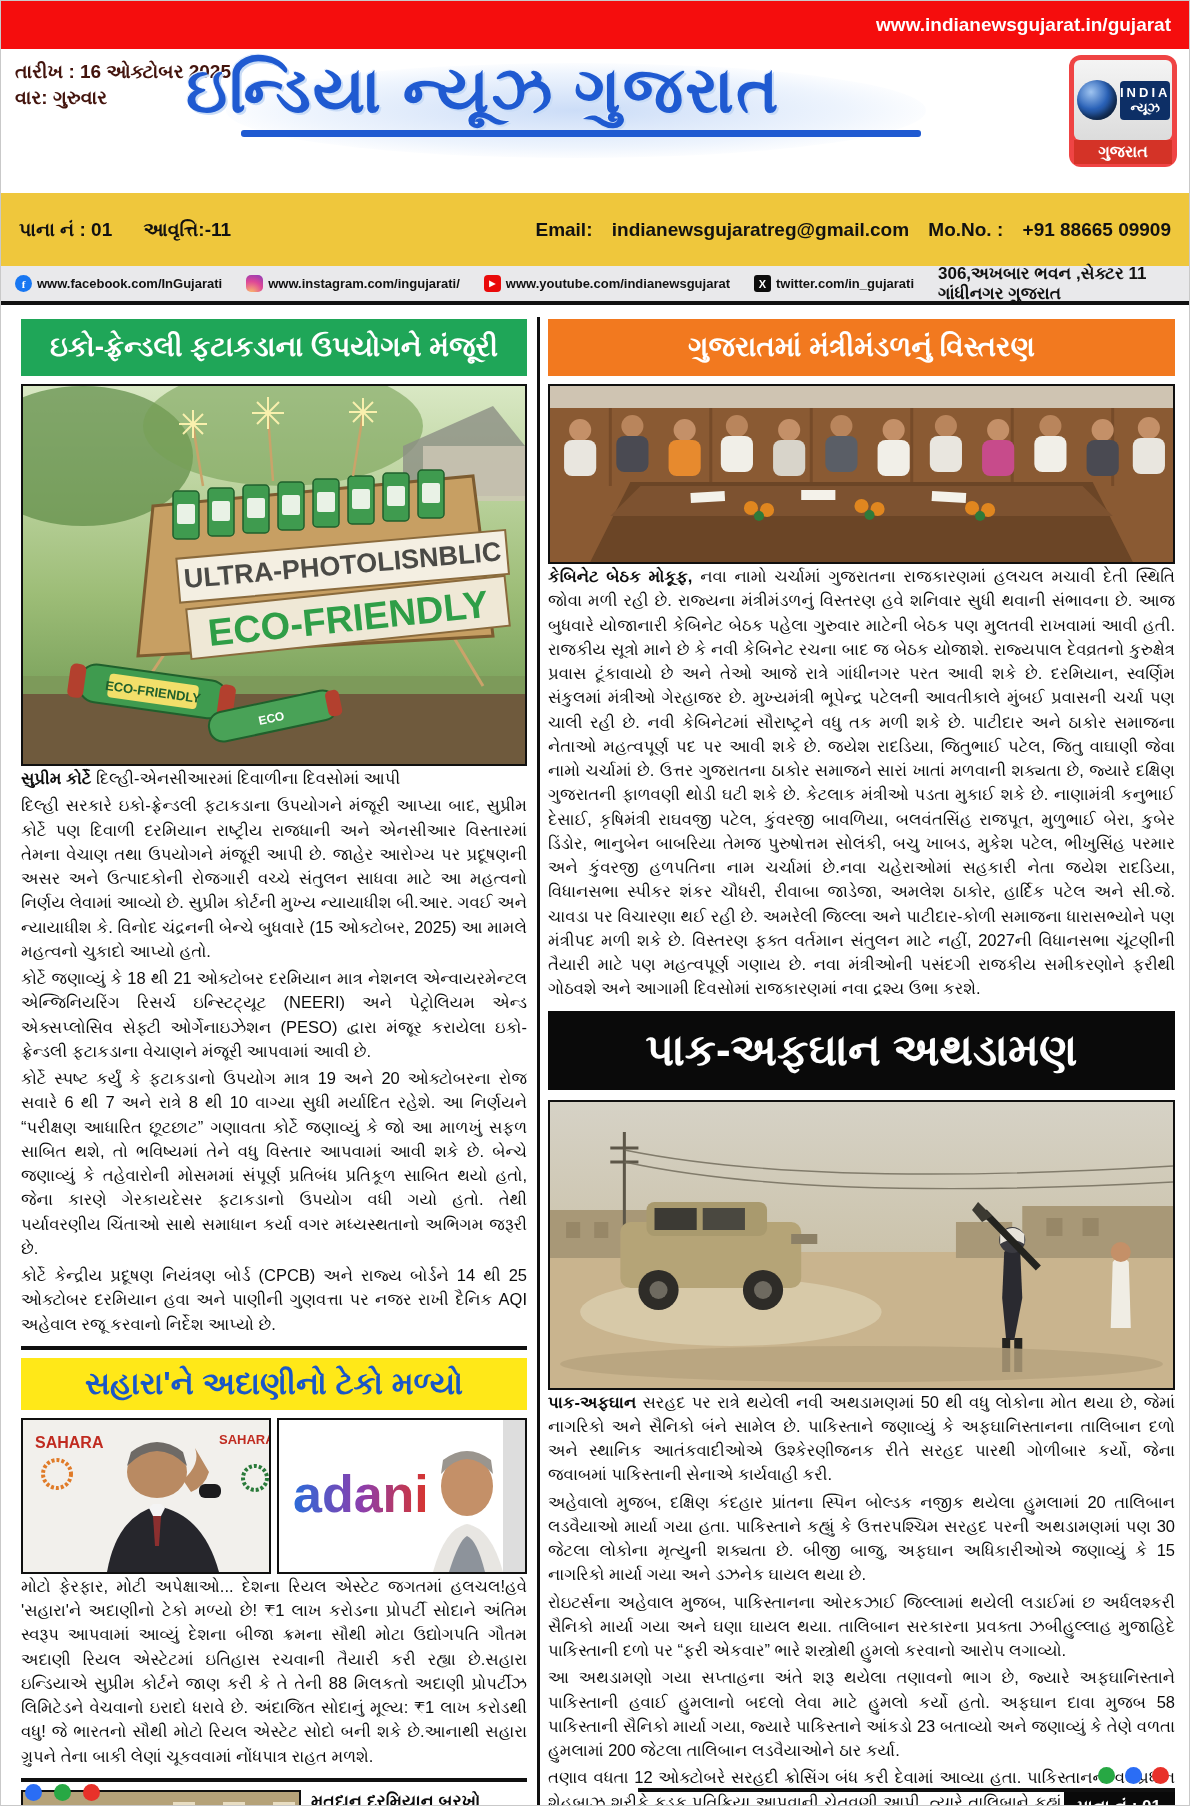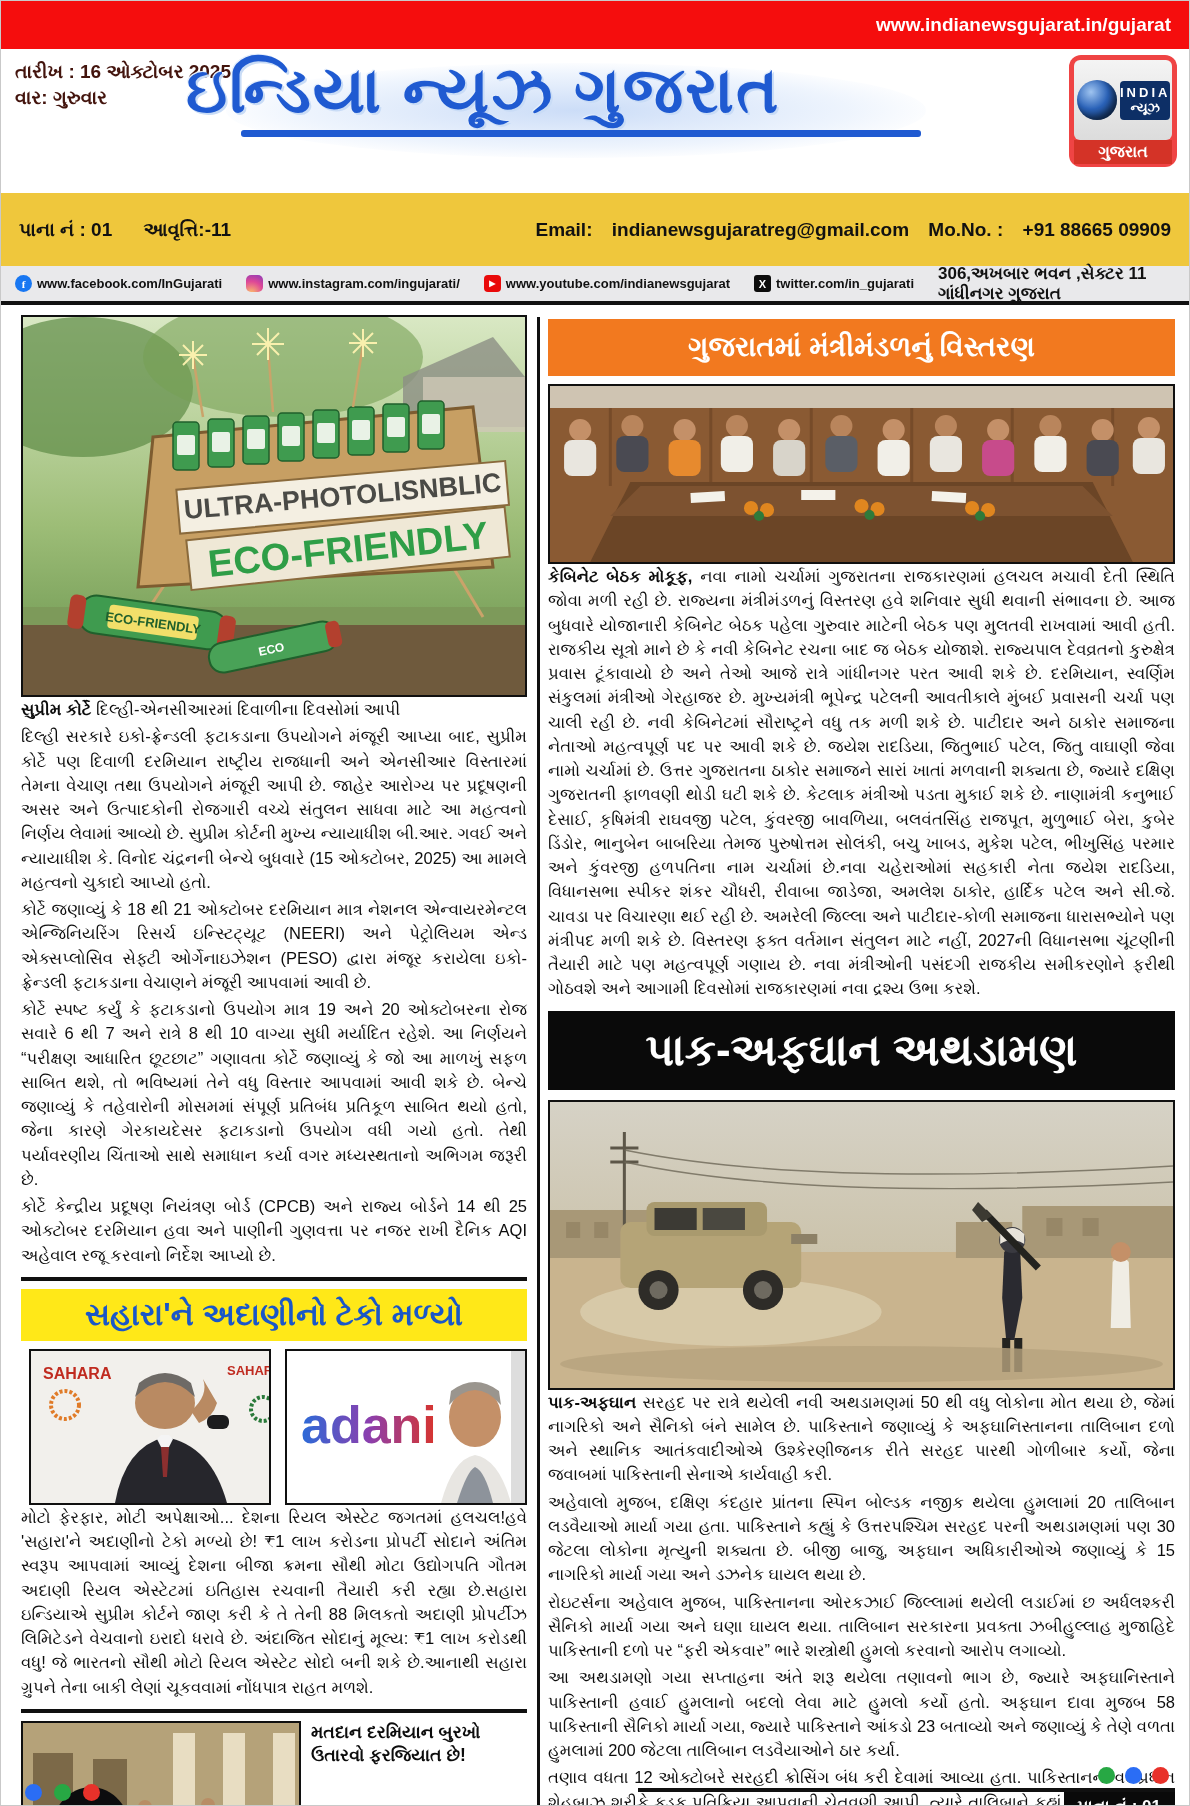--- a/index.html
+++ b/index.html
@@ -99,21 +99,21 @@
   .hl-yellow { background:#ffe818; color:#1a57c8; font-size:31px; padding:8px 4px; margin:8px 0 8px; }
   .hl-black  { background:#0a0a0a; color:#fff; font-size:44px; padding:14px 4px; margin:10px 0 10px; }
   .rule { height:4px; background:#101010; margin:10px 0 2px; }
   
   .photo { border:2px solid #101010; overflow:hidden; background:#ddd; }
   .photo svg { display:block; }
   
   .article p { font-size:16.5px; line-height:1.47; text-align:justify; color:#0c0c0c; margin-bottom:3px; }
   .article .lead b, .article b { font-weight:bold; }
   .photo-row { display:flex; gap:6px; }
-  .photo-row .photo { flex:1;margin-left:8px; }
+  .photo-row .photo { flex:1; }
   
   .burkha-row { display:flex; gap:10px; margin-top:8px; }
   .burkha-text { flex:1; }
   .burkha-text .bh { font-size:17.5px; font-weight:bold; line-height:1.35; margin-bottom:4px; color:#0c0c0c; }
   
   .rc-footer { position:absolute; bottom:0; right:0; left:0; }
   .dots-right { display:flex; justify-content:flex-end; gap:10px; padding-right:6px; margin-bottom:4px; }
   .dot { width:17px; height:17px; border-radius:50%; }
   .dot.g { background:#27a844; } .dot.b { background:#2a6df5; } .dot.r { background:#e8312a; }
   .footer-line { height:4px; background:#101010; margin-left:90px; }
@@ -181,20 +181,21 @@
       <span class="sicon tw">X</span>
       <span>twitter.com/in_gujarati</span>
     </span>
     <span class="social-address">306,અખબાર ભવન ,સેક્ટર 11 ગાંધીનગર ગુજરાત</span>
   </div>
 
   <div class="content">
 
     <div class="col-left">
 
+      <div class="headline hl-green">ઇકો-ફ્રેન્ડલી ફટાકડાના ઉપયોગને મંજૂરી</div>
 
       <div class="photo">
         <svg width="502" height="378" viewBox="0 0 502 378" xmlns="http://www.w3.org/2000/svg">
           <defs>
             <linearGradient id="gbg" x1="0" y1="0" x2="0" y2="1">
               <stop offset="0" stop-color="#d9e8c4"></stop>
                 <stop offset="0.55" stop-color="#9dbd77"></stop>
                 <stop offset="1" stop-color="#64904a"></stop>
             </linearGradient>
           </defs>

